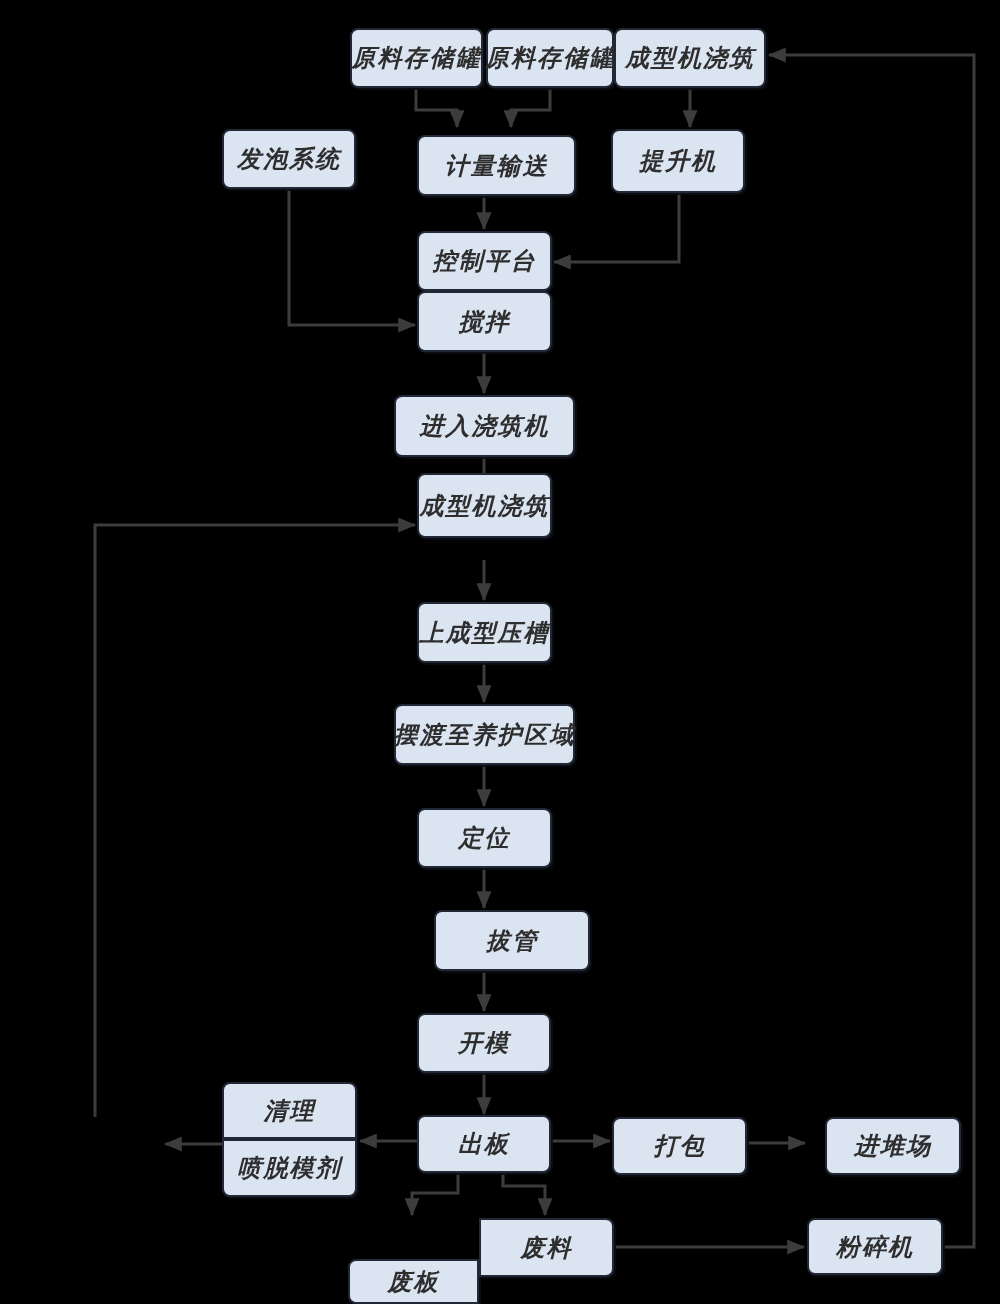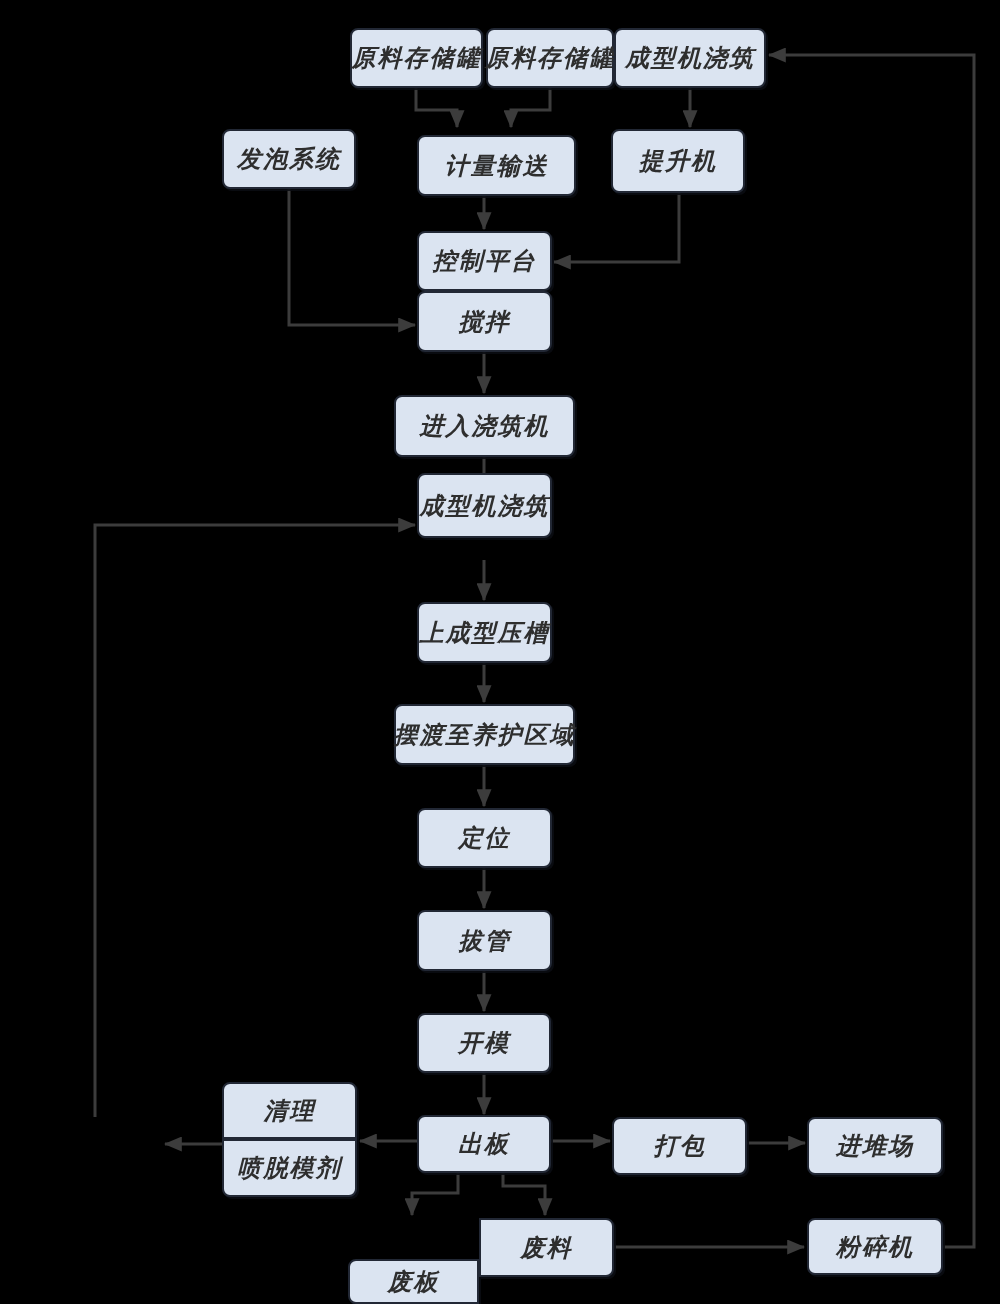--- a/index.html
+++ b/index.html
@@ -120,41 +120,41 @@
   </div>
   <div class="node" style="left:417px;top:602px;width:135px;height:61px">
     <span>上成型压槽</span>
   </div>
   <div class="node" style="left:394px;top:704px;width:181px;height:61px">
     <span>摆渡至养护区域</span>
   </div>
   <div class="node" style="left:417px;top:808px;width:135px;height:60px">
     <span>定位</span>
   </div>
-  <div class="node" style="left:417px;top:910px;width:135px;height:61px">
+  <div class="node" style="left:434px;top:910px;width:156px;height:61px">
     <span>拔管</span>
   </div>
   <div class="node" style="left:417px;top:1013px;width:134px;height:60px">
     <span>开模</span>
   </div>
   <div class="node" style="left:417px;top:1115px;width:134px;height:58px">
     <span>出板</span>
   </div>
 
   <div class="node" style="left:222px;top:1082px;width:135px;height:57px;border-radius:8px 8px 0 0;">
     <span>清理</span>
   </div>
   <div class="node" style="left:222px;top:1139px;width:135px;height:58px;border-radius:0 0 8px 8px;">
     <span>喷脱模剂</span>
   </div>
 
   <div class="node" style="left:612px;top:1117px;width:135px;height:58px">
     <span>打包</span>
   </div>
-  <div class="node" style="left:807px;top:1117px;width:136px;height:58px">
+  <div class="node" style="left:825px;top:1117px;width:136px;height:58px">
     <span>进堆场</span>
   </div>
 
   <div class="node" style="left:348px;top:1218px;width:131px;height:45px;border-radius:8px 0 0 8px;margin-top:41px;">
     <span>废板</span>
   </div>
   <div class="node" style="left:807px;top:1218px;width:136px;height:57px">
     <span>粉碎机</span>
   </div>
   <div class="node" style="left:479px;top:1218px;width:135px;height:59px;border-radius:0 8px 8px 0;">

